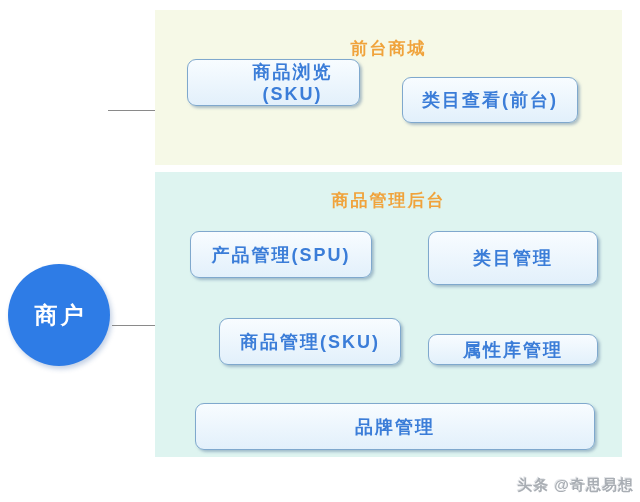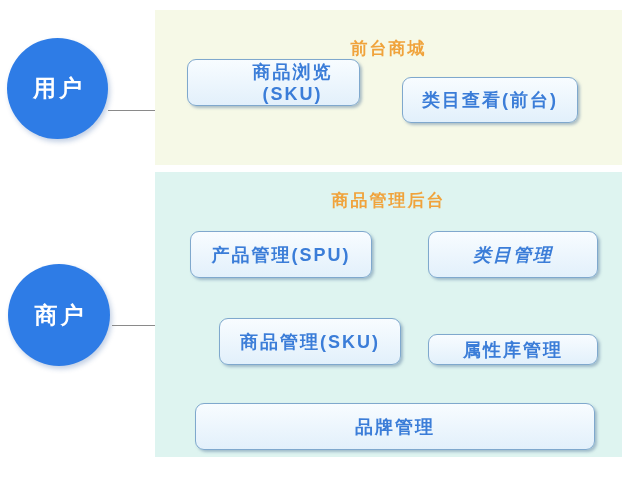--- a/index.html
+++ b/index.html
@@ -105,21 +105,21 @@
     letter-spacing: 2px;
     display: flex;
     align-items: center;
     justify-content: center;
     cursor: pointer;
     padding: 0;
   }
   .btn-sku-browse     { left: 32px;  top: 49px;  width: 173px; height: 47px; padding-left: 38px; }
   .btn-category-view  { left: 247px; top: 67px;  width: 176px; height: 46px; }
   .btn-spu-manage     { left: 35px;  top: 59px;  width: 182px; height: 47px; }
-  .btn-category-manage{ left: 273px; top: 59px;  width: 170px; height: 47px; font-style: italic; }
+  .btn-category-manage{ left: 273px; top: 59px;  width: 170px; height: 54px; }
   .btn-sku-manage     { left: 40px;  top: 146px; width: 182px; height: 47px; margin-left: 24px; }
   .btn-attr-manage    { left: 273px; top: 146px; width: 170px; height: 31px; margin-top: 16px; }
   .btn-brand-manage   { left: 40px;  top: 231px; width: 400px; height: 47px; }
 
   
   .watermark {
     position: absolute;
     right: 6px;
     bottom: 7px;
     font-size: 15px;
@@ -127,23 +127,20 @@
     letter-spacing: 1px;
     color: var(--watermark-gray);
     text-shadow: 1px 1px 0 #ffffff, -1px -1px 0 #e3e5e8;
   }
 </style>
 </head>
 <body>
 
 <div class="canvas">
 
-  <div class="actor actor-user">
-    <span>用户</span>
-  </div>
   <div class="actor actor-merchant">
     <span>商户</span>
   </div>
 
   <div class="arrow arrow-user">
     <span class="head"></span>
   </div>
   <div class="arrow arrow-merchant">
     <span class="head"></span>
   </div>
@@ -156,14 +153,15 @@
 
   <div class="panel panel-bottom">
     <div class="panel-title">商品管理后台</div>
     <button class="btn btn-spu-manage">产品管理(SPU)</button>
     <button class="btn btn-category-manage">类目管理</button>
     <button class="btn btn-sku-manage">商品管理(SKU)</button>
     <button class="btn btn-attr-manage">属性库管理</button>
     <button class="btn btn-brand-manage">品牌管理</button>
   </div>
 
+  <div class="watermark">头条 @奇思易想</div>
 
 </div>
 
 </body></html>

